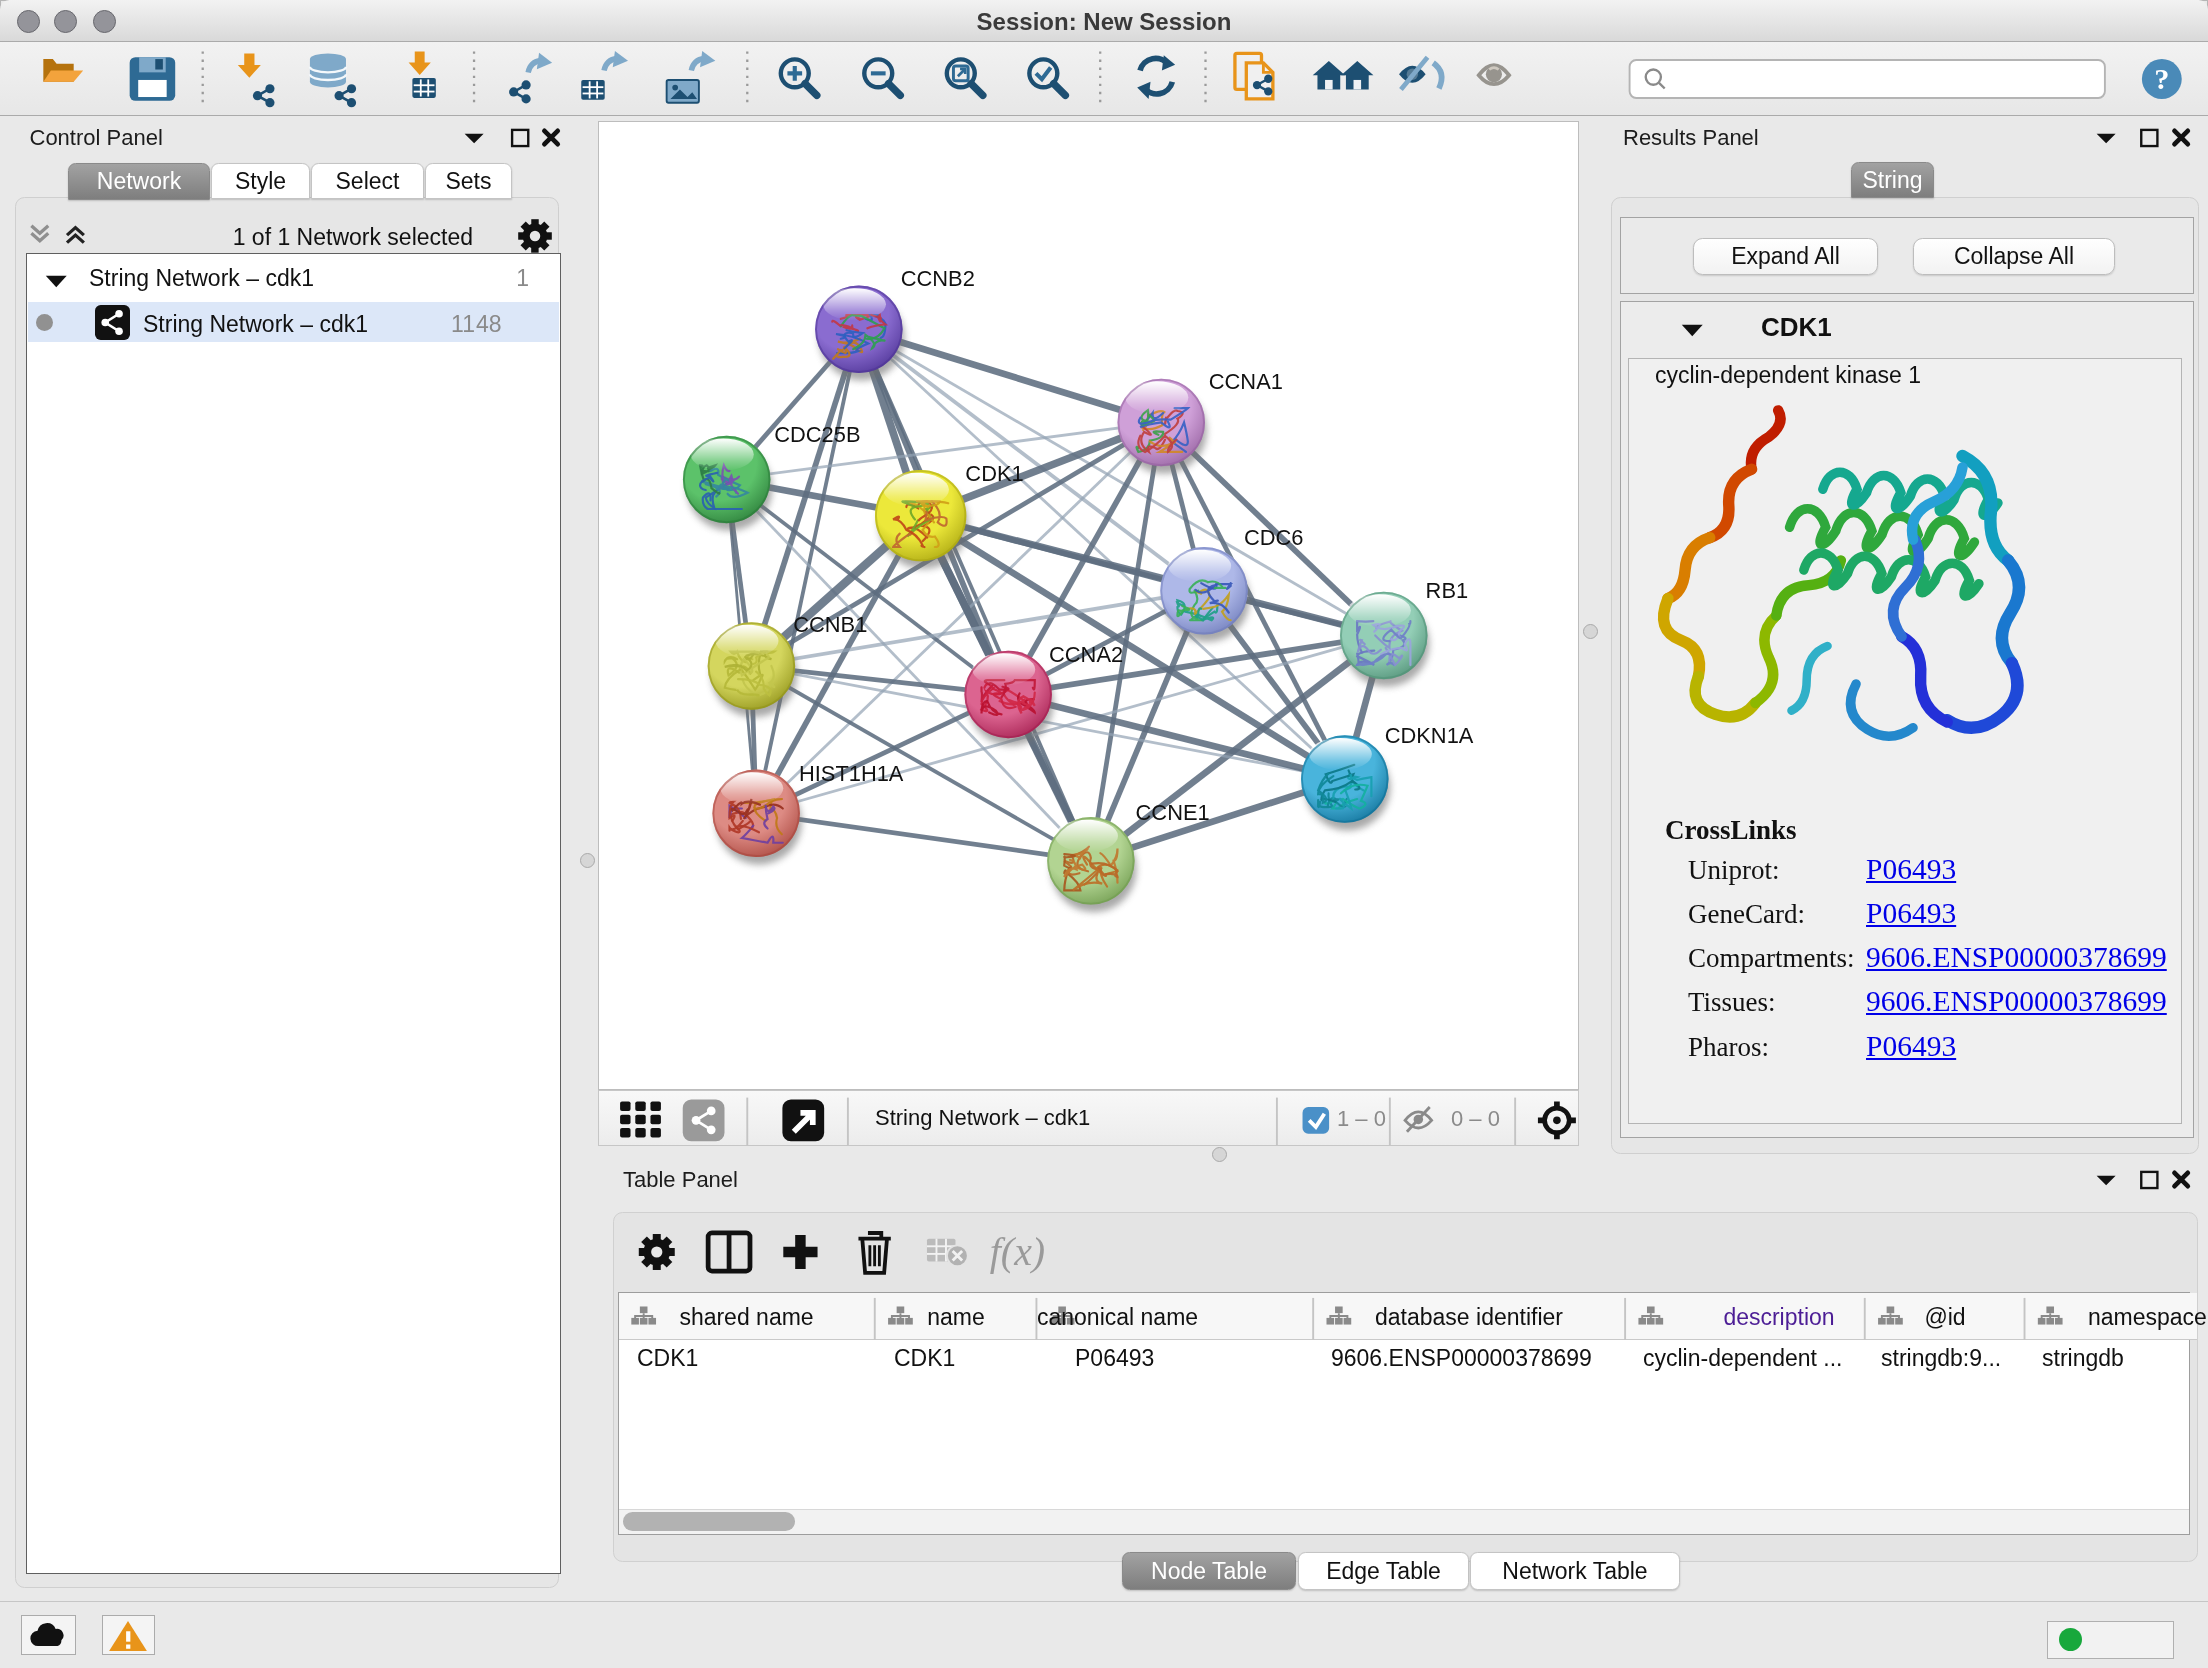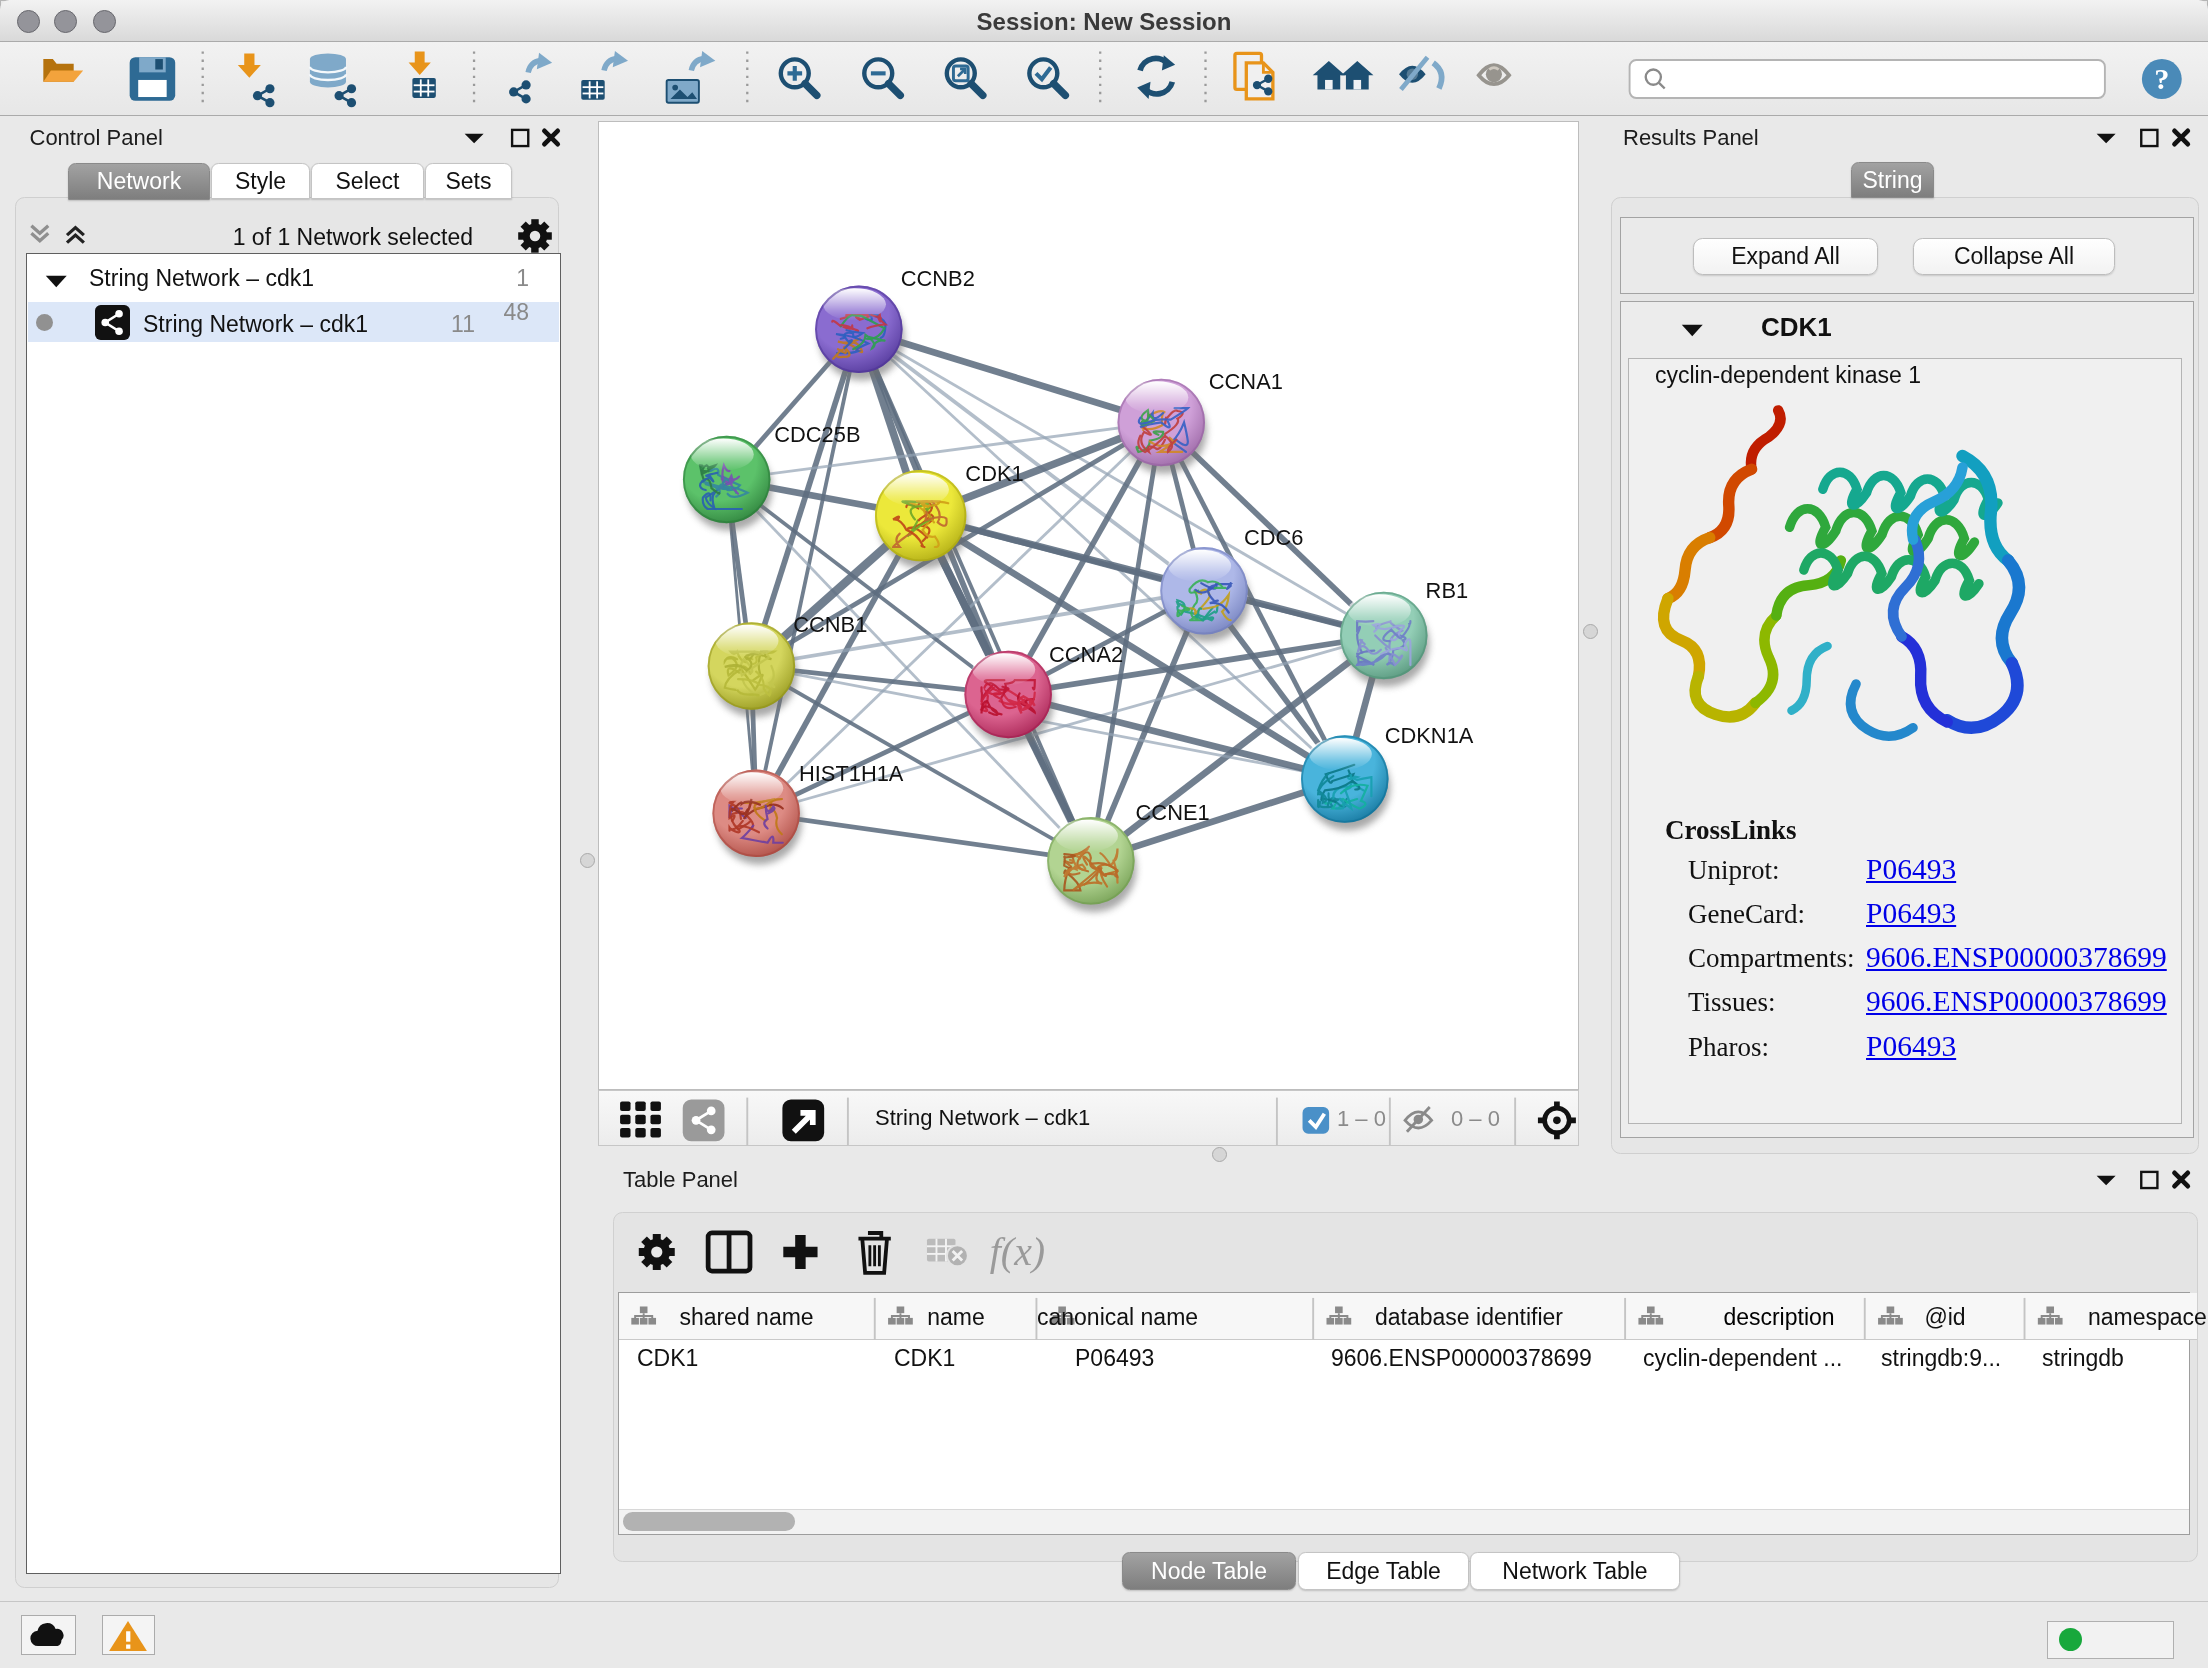--- a/index.html
+++ b/index.html
@@ -202,21 +202,21 @@
 <div class="abs" style="left:36px;top:314px;width:17px;height:17px;border-radius:50%;background:#919191;"></div>
 <div class="abs" style="left:95px;top:305px;width:35px;height:35px;border-radius:5.7px;background:#111;"></div>
 <svg class="abs" style="left:95px;top:305px" width="35" height="35" viewBox="0 0 24 24">
     <circle cx="16.5" cy="6" r="2.6" fill="#fff"></circle>
     <circle cx="7" cy="12" r="2.6" fill="#fff"></circle>
     <circle cx="16.5" cy="18" r="2.6" fill="#fff"></circle>
     <path d="M16.5 6 7 12 16.5 18" stroke="#fff" stroke-width="1.8" fill="none"></path>
   </svg>
 <div class="abs" style="left:143px;top:311px;font-size:23px;color:#111;">String Network – cdk1</div>
 <div class="abs" style="left:418px;top:311px;width:57px;text-align:right;font-size:23px;color:#8a8a8a;">11</div>
-<div class="abs" style="left:476px;top:299px;width:53px;text-align:right;font-size:23px;color:#8a8a8a;">48</div>
+<div class="abs" style="left:476px;top:311px;width:53px;font-size:23px;color:#8a8a8a;">48</div>
 <div class="abs" style="left:598px;top:121px;width:981px;height:969px;background:#fff;border:1px solid #bdbdbd;"></div>
 <svg width="981" height="969" viewBox="629 127 1031 1019" style="position:absolute;left:598px;top:121px">
     <defs>
       <linearGradient id="gloss" x1="0" y1="0" x2="0" y2="1">
         <stop offset="0" stop-color="#ffffff" stop-opacity="1"></stop>
         <stop offset="0.7" stop-color="#ffffff" stop-opacity="0.25"></stop>
         <stop offset="1" stop-color="#ffffff" stop-opacity="0"></stop>
       </linearGradient>
       <filter id="blur6" x="-40%" y="-40%" width="180%" height="180%">
         <feGaussianBlur stdDeviation="4"></feGaussianBlur>
@@ -737,21 +737,21 @@
       <rect x="0" y="12" width="8" height="7"></rect>
       <rect x="9" y="12" width="8" height="7"></rect>
       <rect x="18" y="12" width="8" height="7"></rect>
       <path d="M13 7 V10 M4 12 V10 H22 V12 M13 10 V12" stroke="#8a8a8a" stroke-width="2" fill="none"></path>
     </g>
   </svg>
 <div class="abs" style="left:618px;top:1304px;width:257px;text-align:center;font-size:23px;color:#111;white-space:nowrap;overflow:hidden;">shared name</div>
 <div class="abs" style="left:875px;top:1304px;width:162px;text-align:center;font-size:23px;color:#111;white-space:nowrap;overflow:hidden;">name</div>
 <div class="abs" style="left:1037px;top:1304px;width:277px;text-align:left;font-size:23px;color:#111;white-space:nowrap;overflow:hidden;">canonical name</div>
 <div class="abs" style="left:1313px;top:1304px;width:312px;text-align:center;font-size:23px;color:#111;white-space:nowrap;overflow:hidden;">database identifier</div>
-<div class="abs" style="left:1625px;top:1304px;width:276px;text-align:center;font-size:23px;color:#000000;white-space:nowrap;overflow:hidden;padding-left:32px;">description</div>
+<div class="abs" style="left:1625px;top:1304px;width:276px;text-align:center;font-size:23px;color:#4c1d95;white-space:nowrap;overflow:hidden;padding-left:32px;">description</div>
 <div class="abs" style="left:1865px;top:1304px;width:160px;text-align:center;font-size:23px;color:#111;white-space:nowrap;overflow:hidden;">@id</div>
 <div class="abs" style="left:2088px;top:1304px;font-size:23px;color:#111;white-space:nowrap;">namespace</div>
 <div class="abs" style="left:637px;top:1345px;font-size:23px;color:#111;white-space:nowrap;">CDK1</div>
 <div class="abs" style="left:894px;top:1345px;font-size:23px;color:#111;white-space:nowrap;">CDK1</div>
 <div class="abs" style="left:1075px;top:1345px;font-size:23px;color:#111;white-space:nowrap;">P06493</div>
 <div class="abs" style="left:1331px;top:1345px;font-size:23px;color:#111;white-space:nowrap;">9606.ENSP00000378699</div>
 <div class="abs" style="left:1643px;top:1345px;font-size:23px;color:#111;white-space:nowrap;">cyclin-dependent ...</div>
 <div class="abs" style="left:1881px;top:1345px;font-size:23px;color:#111;white-space:nowrap;">stringdb:9...</div>
 <div class="abs" style="left:2042px;top:1345px;font-size:23px;color:#111;white-space:nowrap;">stringdb</div>
 <div class="abs" style="left:619px;top:1509px;width:1570px;height:25px;background:#f2f2f2;border-top:1px solid #d8d8d8;"></div>

